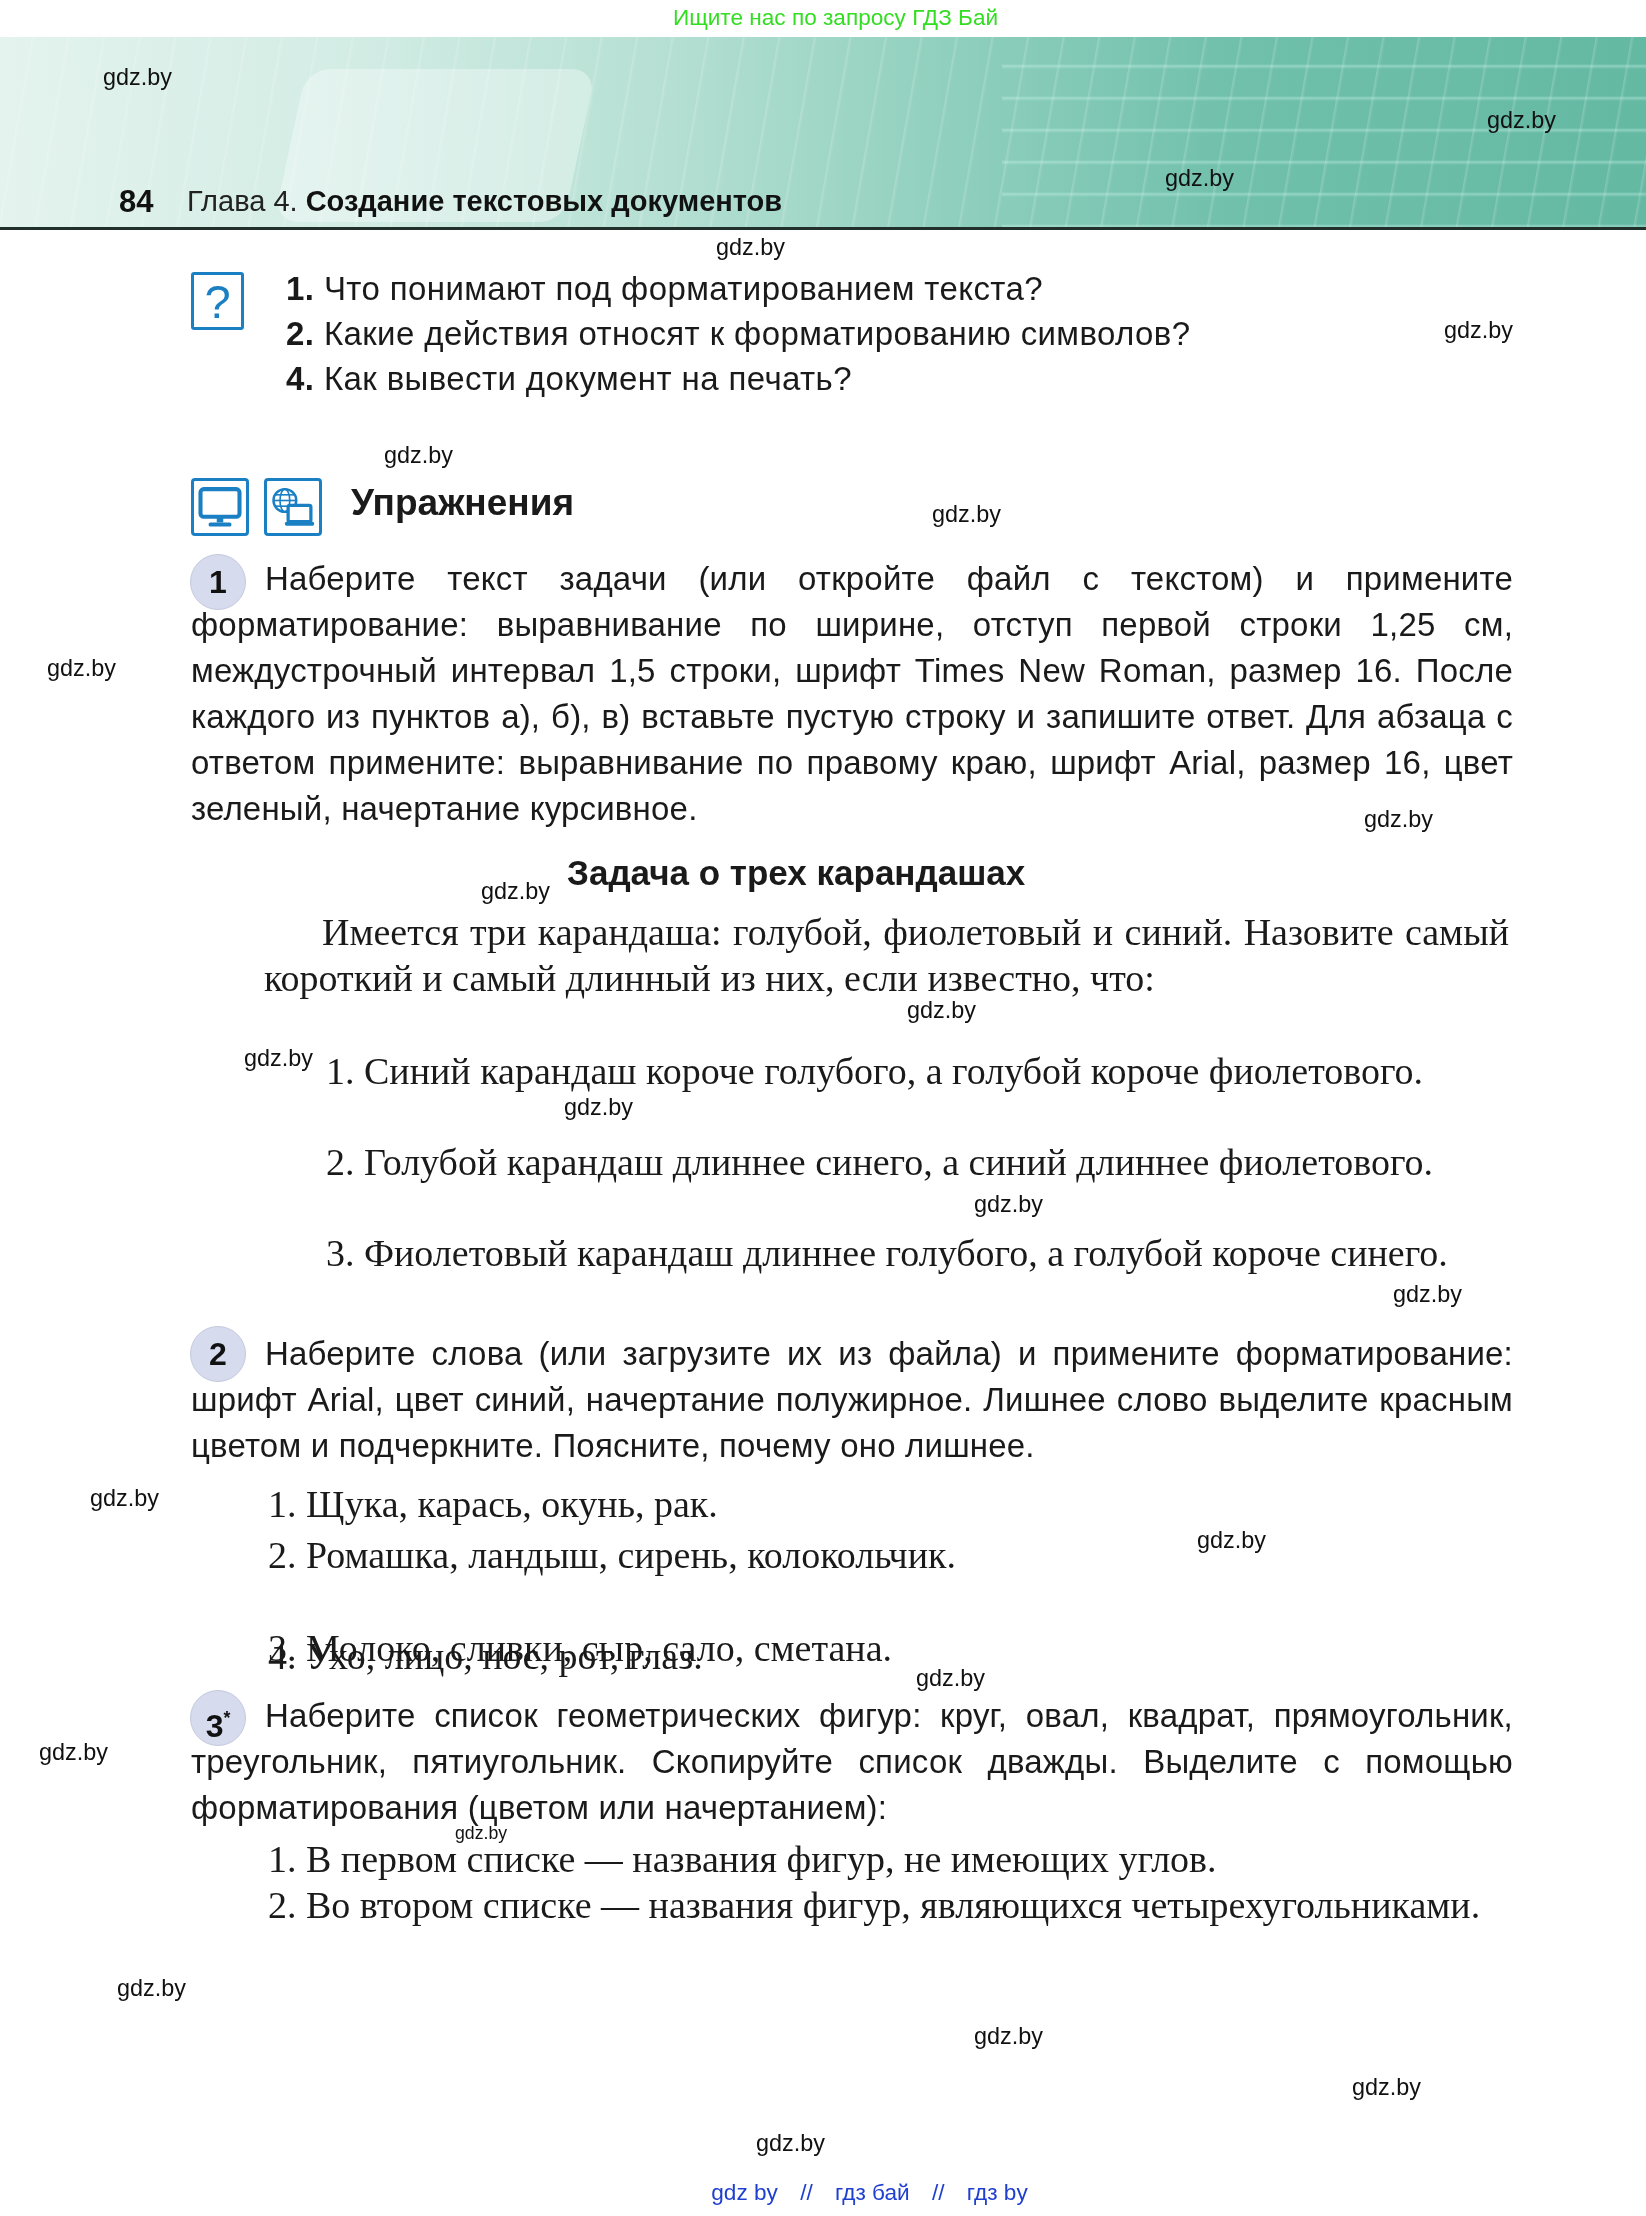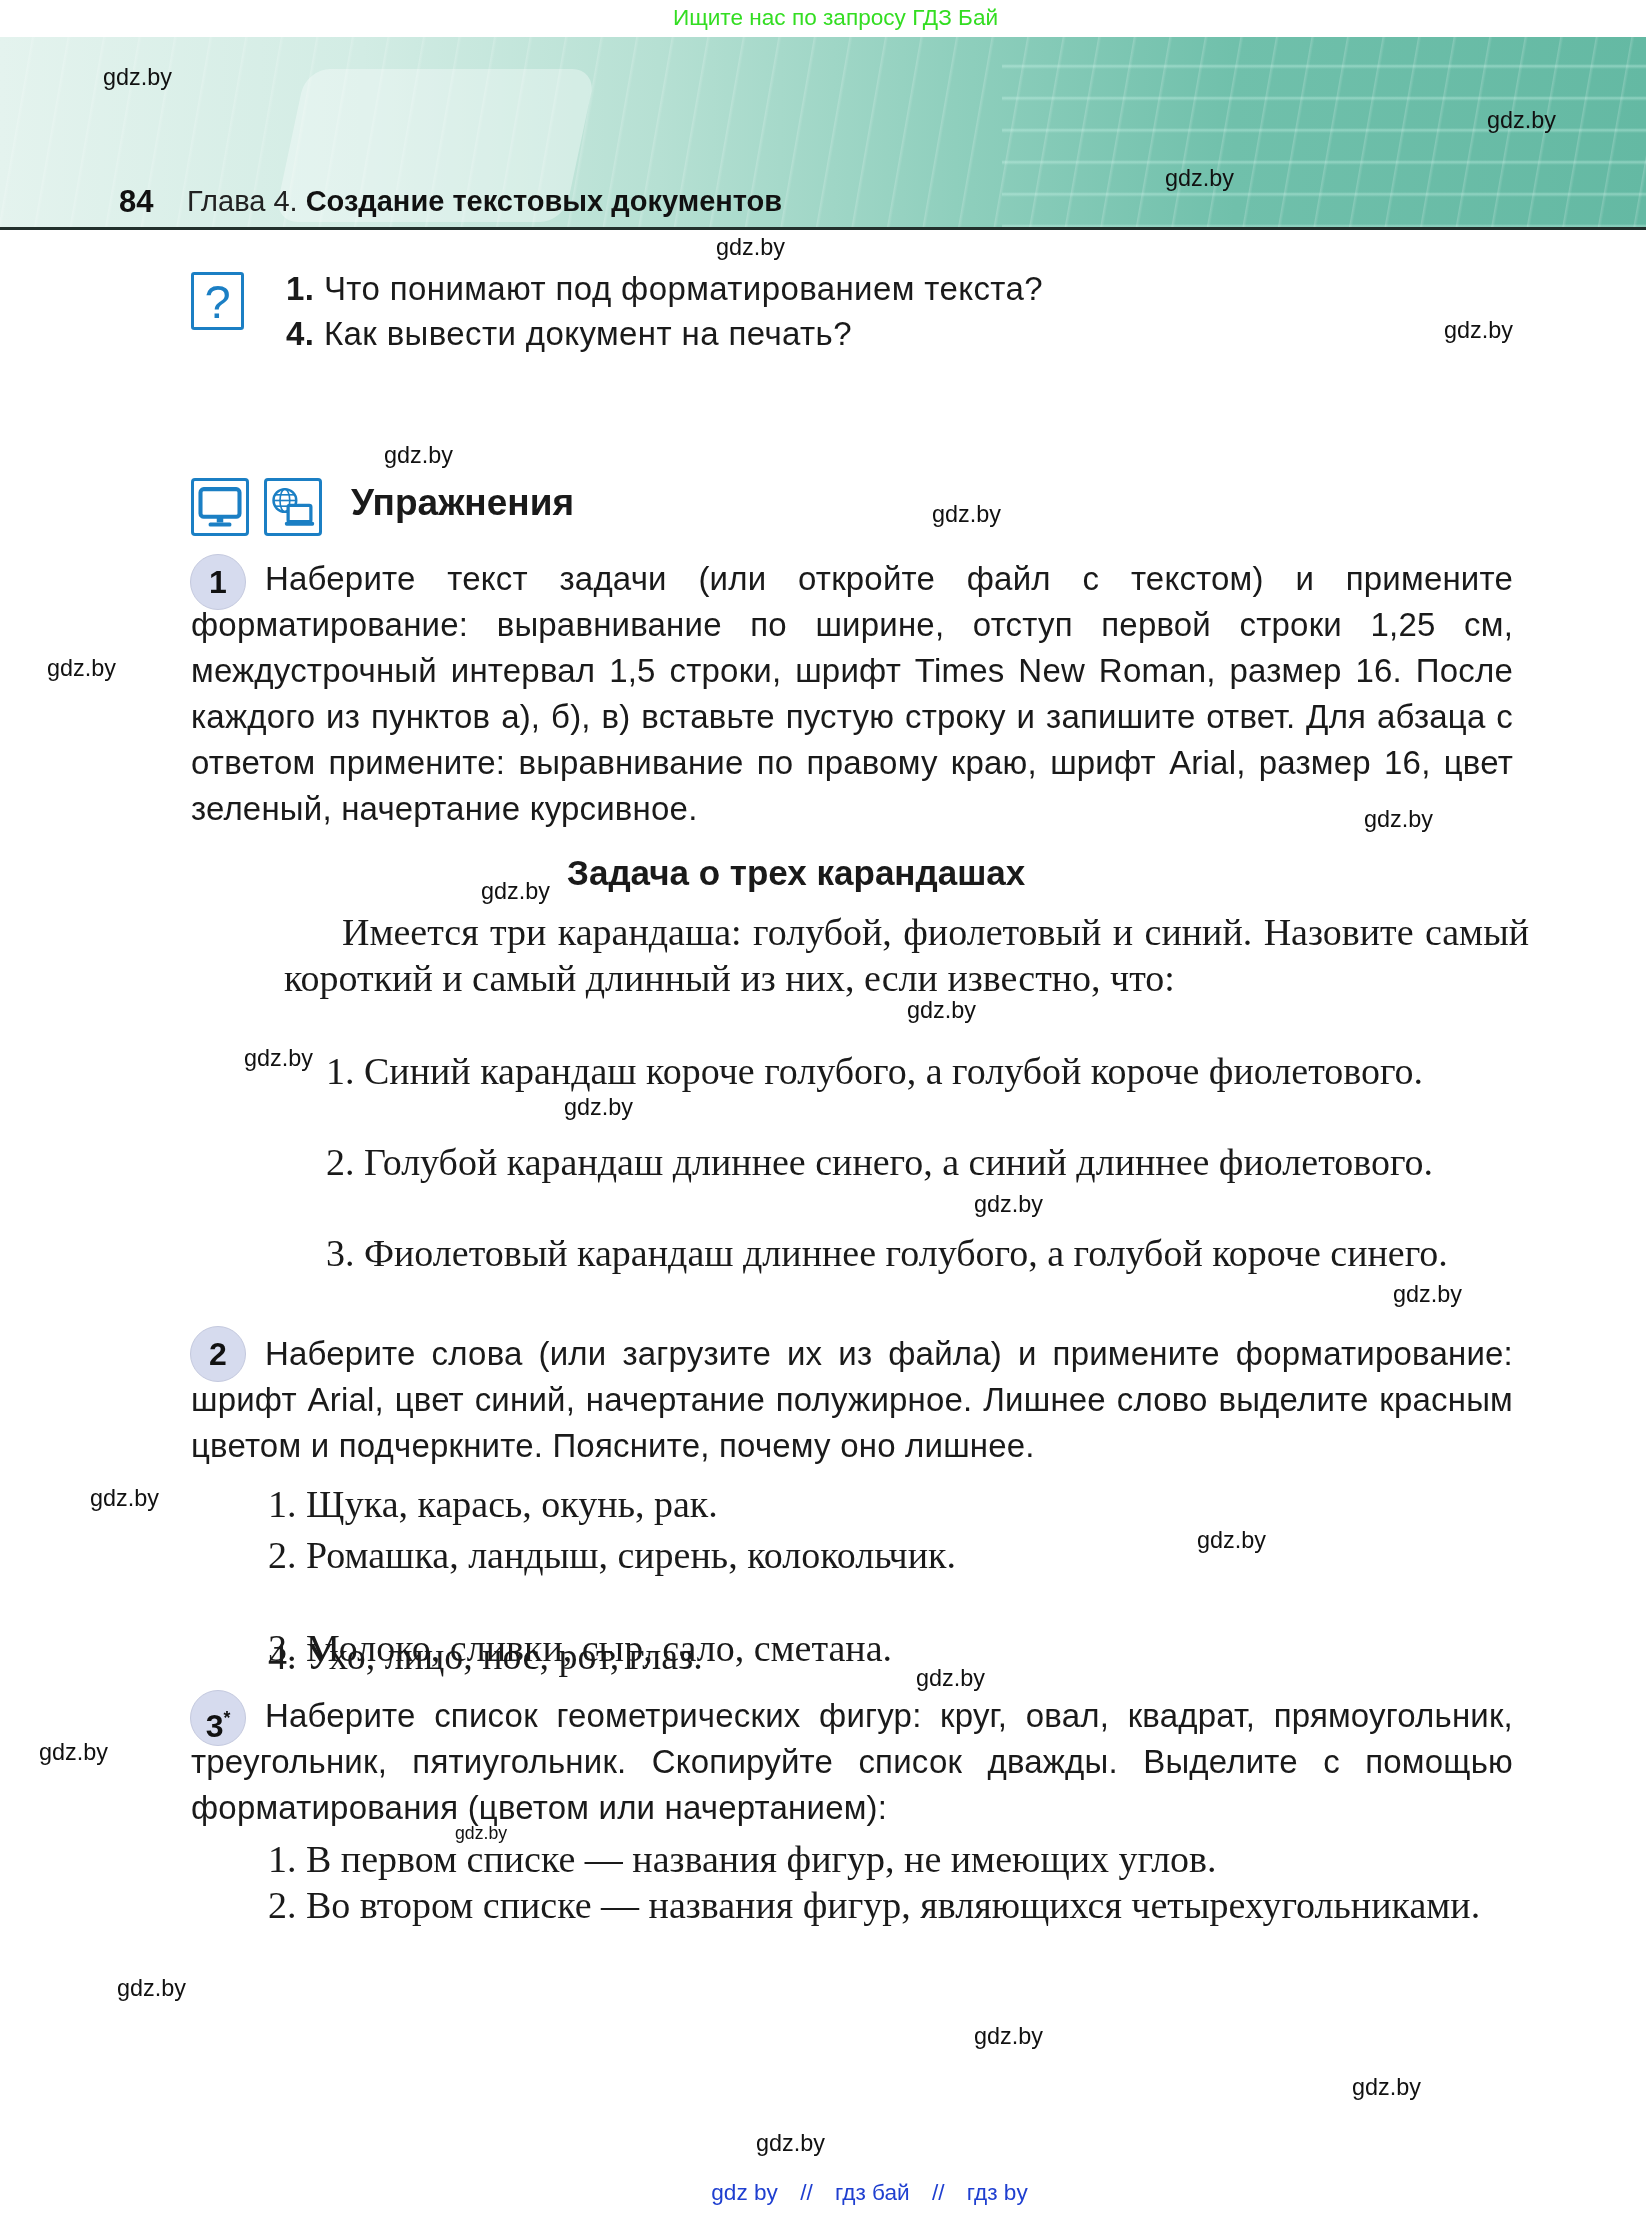--- a/index.html
+++ b/index.html
@@ -100,20 +100,21 @@
 <div class="abs wm" style="left:39px;top:1739px">gdz.by</div>
 <div class="abs wm" style="left:455px;top:1823px;font-size:17.7px">gdz.by</div>
 <div class="abs wm" style="left:117px;top:1975px">gdz.by</div>
 <div class="abs wm" style="left:974px;top:2023px">gdz.by</div>
 <div class="abs wm" style="left:1352px;top:2074px">gdz.by</div>
 <div class="abs wm" style="left:756px;top:2130px">gdz.by</div>
 
 <div class="abs qbox">?</div>
 <div class="abs q-list">
   <div><b>1.</b> <span>Что понимают под форматированием текста?</span></div>
+  <div><b>2.</b> <span>Какие действия относят к форматированию символов?</span></div>
   <div><b>4.</b> <span>Как вывести документ на печать?</span></div>
 </div>
 
 <div class="abs icon-box" style="left:191px">
   <svg width="52" height="52" viewBox="0 0 64 64">
     <rect x="8" y="10" width="48" height="34" rx="4" fill="none" stroke="#1b7fc4" stroke-width="5"></rect>
     <rect x="28" y="44" width="8" height="7" fill="#1b7fc4"></rect>
     <rect x="18" y="51" width="28" height="5" rx="2" fill="#1b7fc4"></rect>
   </svg>
 </div>
@@ -127,21 +128,21 @@
     <rect x="26" y="30" width="28" height="20" rx="2" fill="#fff" stroke="#1b7fc4" stroke-width="4"></rect>
     <rect x="22" y="50" width="36" height="5" rx="2" fill="#1b7fc4"></rect>
   </svg>
 </div>
 <div class="abs ex-title">Упражнения</div>
 
 <div class="abs badge" style="left:190px;top:554px">1</div>
 <div class="abs sans-para" style="left:191px;top:556px;width:1322px;text-indent:74px">Наберите текст задачи (или откройте файл с текстом) и примените форматирование: выравнивание по ширине, отступ первой строки 1,25 см, междустрочный интервал 1,5 строки, шрифт Times New Roman, размер 16. После каждого из пунктов а), б), в) вставьте пустую строку и запишите ответ. Для абзаца с ответом примените: выравнивание по правому краю, шрифт Arial, размер 16, цвет зеленый, начертание курсивное.</div>
 
 <div class="abs task-heading">Задача о трех карандашах</div>
-<div class="abs serif-para" style="left:284px;top:909px;width:1245px;text-indent:58px">Имеется три карандаша: голубой, фиолетовый и синий. Назовите самый короткий и самый длинный из них, если известно, что:</div>
+<div class="abs serif-para" style="left:264px;top:909px;width:1245px;text-indent:58px">Имеется три карандаша: голубой, фиолетовый и синий. Назовите самый короткий и самый длинный из них, если известно, что:</div>
 <div class="abs serif-para" style="left:268px;top:1048px;width:1245px;text-indent:58px">1. Синий карандаш короче голубого, а голубой короче фиолетового.</div>
 <div class="abs serif-para" style="left:268px;top:1139px;width:1245px;text-indent:58px">2. Голубой карандаш длиннее синего, а синий длиннее фиолетового.</div>
 <div class="abs serif-para" style="left:268px;top:1230px;width:1245px;text-indent:58px">3. Фиолетовый карандаш длиннее голубого, а голубой короче синего.</div>
 
 <div class="abs badge" style="left:190px;top:1326px">2</div>
 <div class="abs sans-para" style="left:191px;top:1331px;width:1322px;text-indent:74px">Наберите слова (или загрузите их из файла) и примените форматирование: шрифт Arial, цвет синий, начертание полужирное. Лишнее слово выделите красным цветом и подчеркните. Поясните, почему оно лишнее.</div>
 <div class="abs list-item" style="left:268px;top:1479px">1. Щука, карась, окунь, рак.</div>
 <div class="abs list-item" style="left:268px;top:1530px">2. Ромашка, ландыш, сирень, колокольчик.</div>
 <div class="abs list-item" style="left:268px;top:1623px">3. Молоко, сливки, сыр, сало, сметана.</div>
 <div class="abs list-item" style="left:268px;top:1631px">4. Ухо, лицо, нос, рот, глаз.</div>

